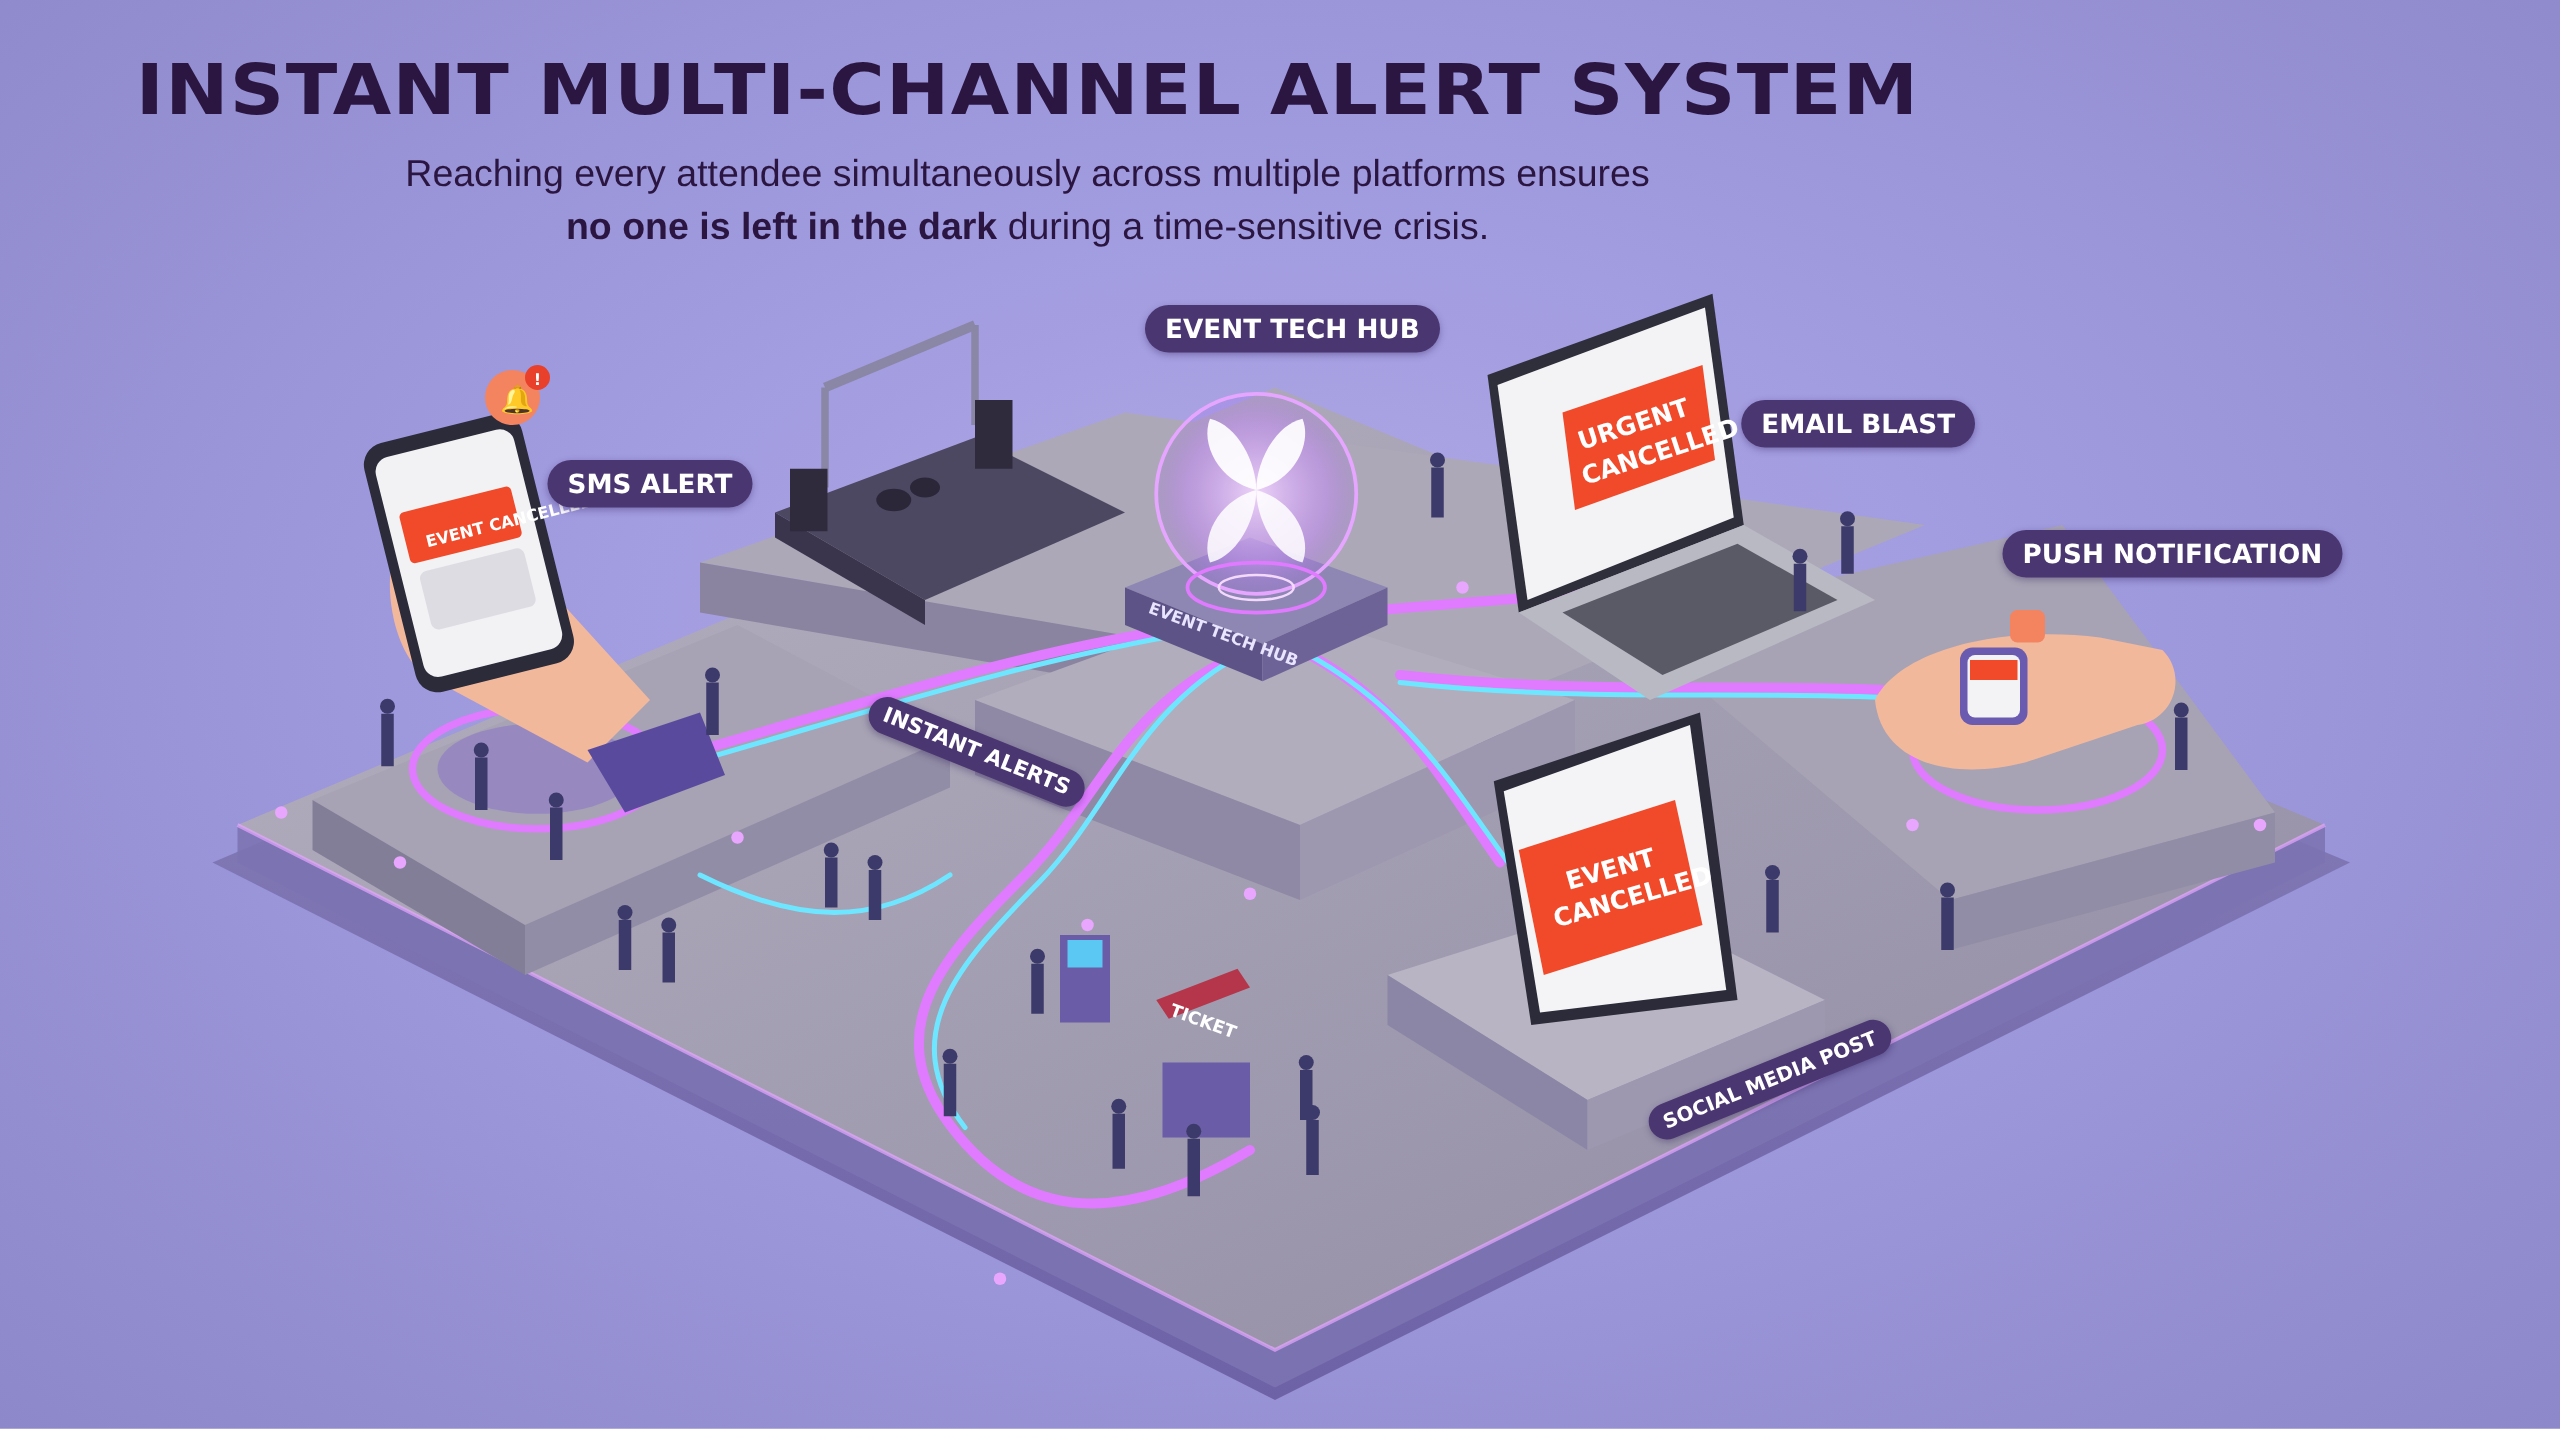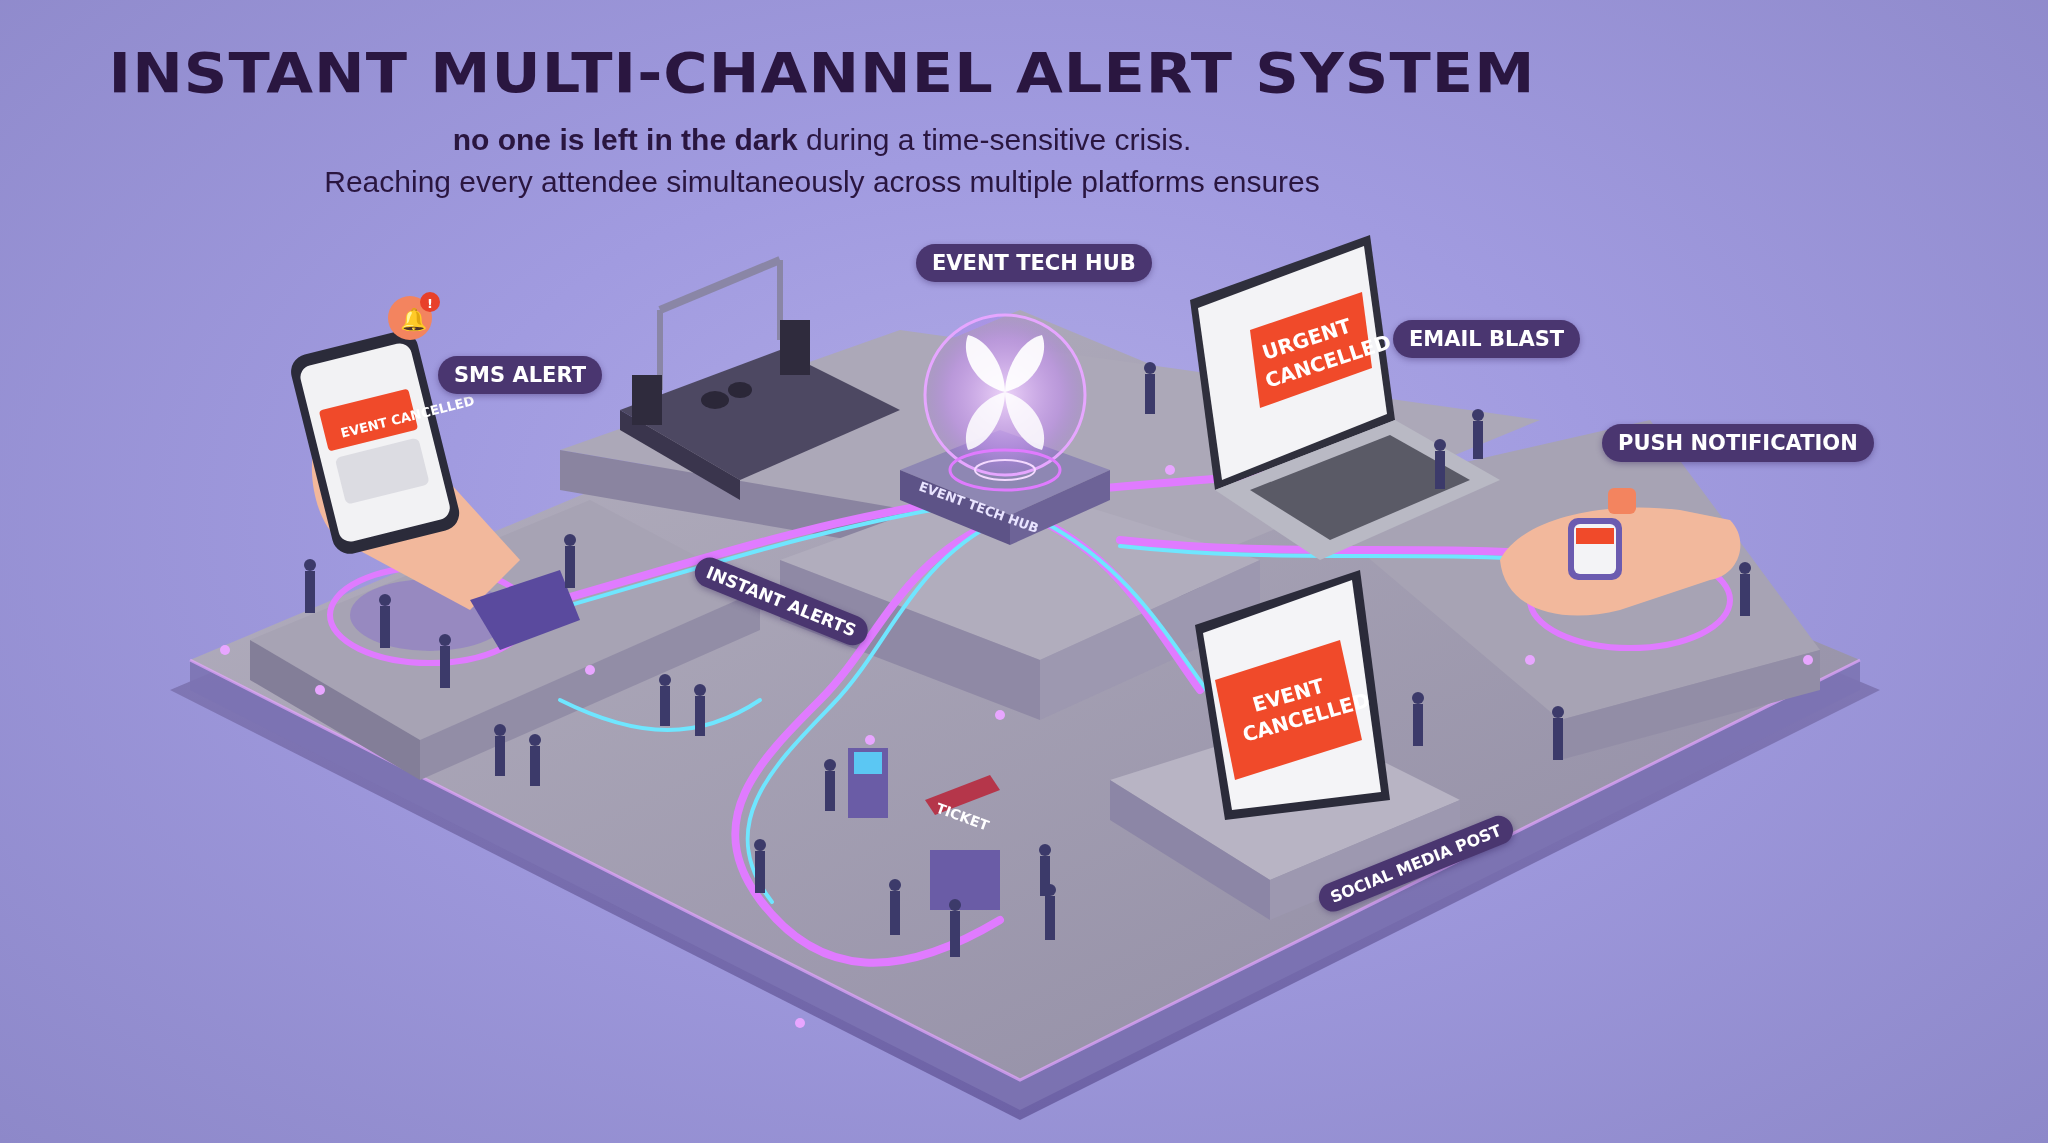--- a/index.html
+++ b/index.html
@@ -27,22 +27,22 @@
     box-shadow: 0 2px 6px rgba(40,20,80,0.35);
   }
   .pill.rot { transform-origin: left center; }
 </style>
 </head>
 <body>
 
 <div class="header">
   <div class="title">INSTANT MULTI-CHANNEL ALERT SYSTEM</div>
   <div class="subtitle">
+    <div>Reaching every attendee simultaneously across multiple platforms ensures</div>
     <div><b>no one is left in the dark</b><span> during a time-sensitive crisis.</span></div>
-    <div>Reaching every attendee simultaneously across multiple platforms ensures</div>
   </div>
 </div>
 
 <svg class="scene" viewBox="0 0 2048 1143" xmlns="http://www.w3.org/2000/svg">
   <defs>
     <linearGradient id="baseSide" x1="0" y1="0" x2="0" y2="1">
       <stop offset="0" stop-color="#8e86bf"></stop>
         <stop offset="1" stop-color="#6d62a6"></stop>
     </linearGradient>
     <linearGradient id="topFace" x1="0" y1="0" x2="1" y2="1">
@@ -226,18 +226,18 @@
       <circle cx="590" cy="670" r="5"></circle>
     <circle cx="800" cy="1023" r="5"></circle>
       <circle cx="870" cy="740" r="5"></circle>
       <circle cx="1530" cy="660" r="5"></circle>
     <circle cx="1808" cy="660" r="5"></circle>
       <circle cx="1000" cy="715" r="5"></circle>
       <circle cx="1170" cy="470" r="5"></circle>
   </g>
 </svg>
 
-<div class="pill" style="left:438px; top:356px;">SMS ALERT</div>
+<div class="pill" style="left:438px; top:368px;">SMS ALERT</div>
 <div class="pill" style="left:916px; top:244px;">EVENT TECH HUB</div>
 <div class="pill" style="left:1393px; top:292px;margin-top:28px;">EMAIL BLAST</div>
 <div class="pill" style="left:1602px; top:424px;">PUSH NOTIFICATION</div>
 <div class="pill rot" style="left:696px; top:552px; transform: rotate(22deg); font-size:17px; padding:5px 12px;">INSTANT ALERTS</div>
 <div class="pill rot" style="left:1320px; top:888px; transform: rotate(-22deg); font-size:16px; padding:5px 12px;">SOCIAL MEDIA POST</div>
 
 </body></html>

